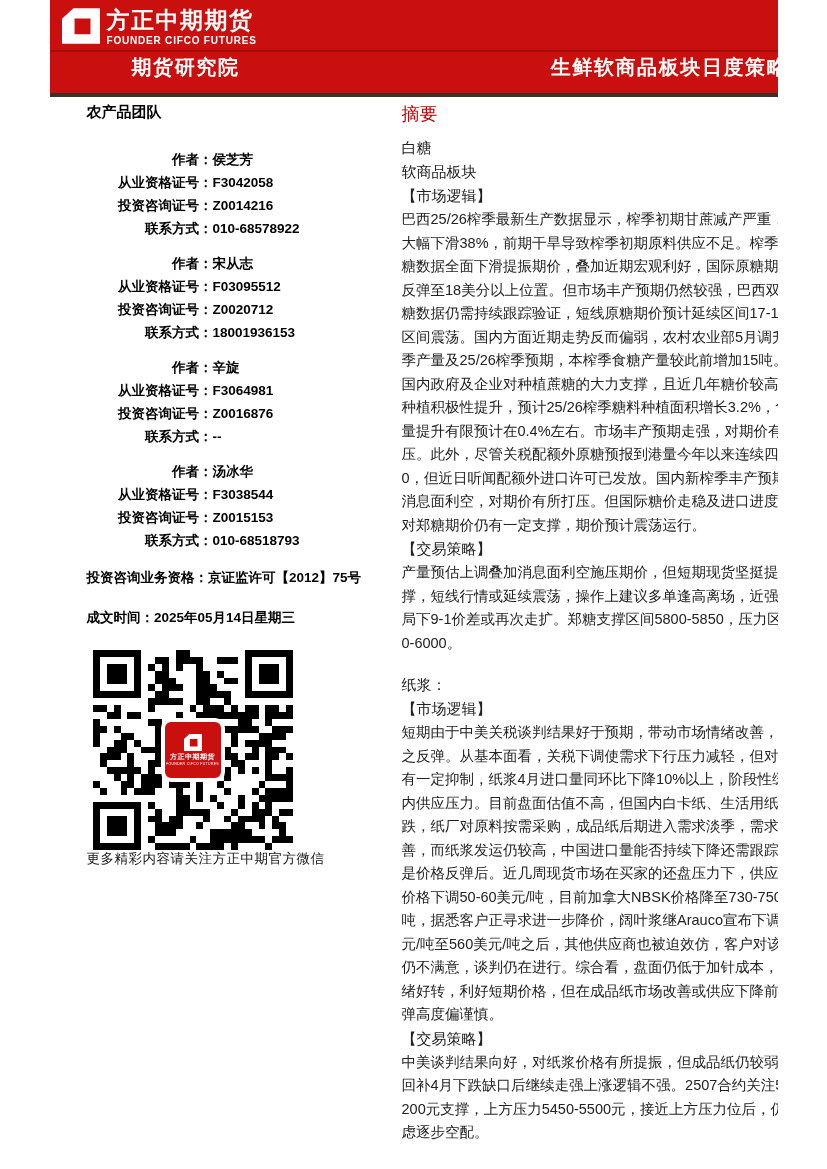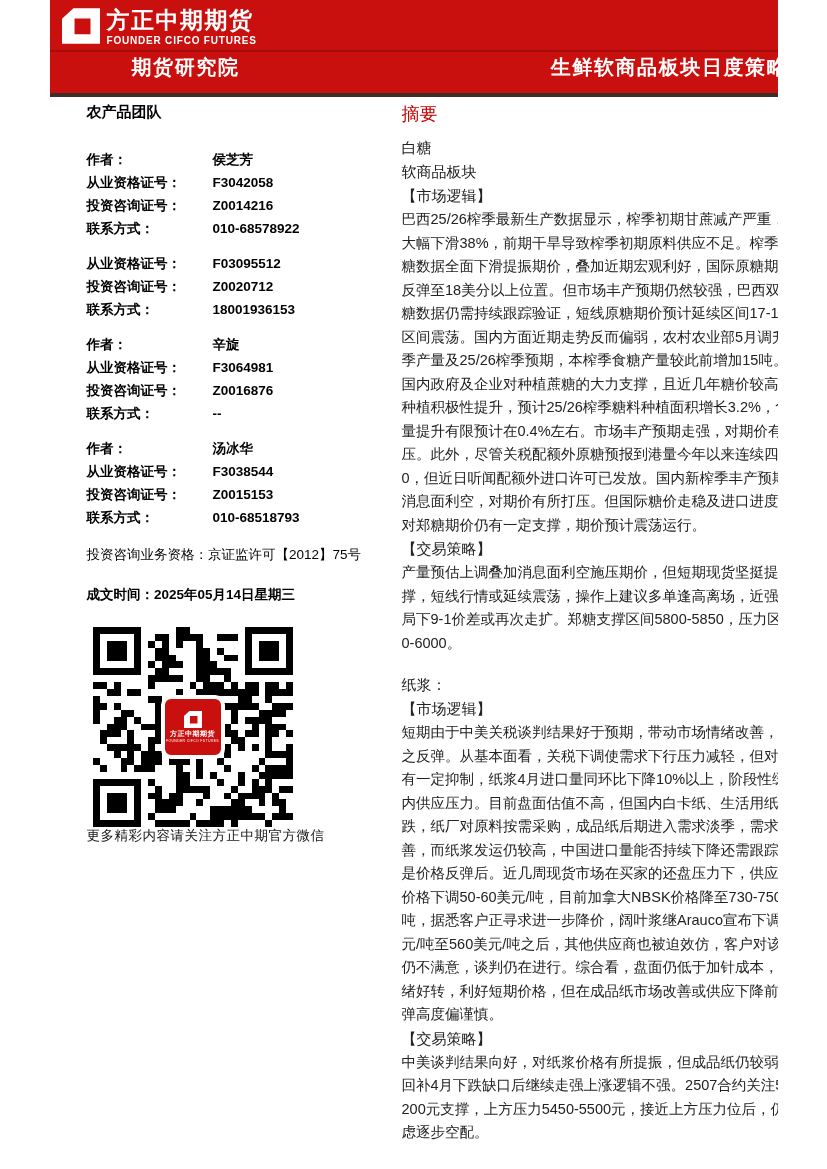--- a/index.html
+++ b/index.html
@@ -15,22 +15,22 @@
   .logo-icon svg{display:block;width:38px;height:36px;}
   .logo-cn{color:#fff;font-size:23px;font-weight:bold;letter-spacing:1.5px;line-height:1.05;white-space:nowrap;}
   .logo-en{color:#fff;font-size:10px;font-weight:bold;letter-spacing:.8px;margin-top:3px;white-space:nowrap;}
   .division{position:absolute;left:82px;top:54px;color:#fff;font-size:20px;font-weight:bold;letter-spacing:1.6px;white-space:nowrap;}
   .report-title{position:absolute;right:45px;top:54px;color:#fff;font-size:20px;font-weight:bold;letter-spacing:1.6px;white-space:nowrap;}
   
   .left-col{position:absolute;left:37px;top:103px;width:322px;color:#000;}
   .team-title{font-size:15px;font-weight:bold;margin-bottom:26px;}
   .author-block{margin-bottom:12px;}
   .info-row{font-size:13.5px;font-weight:bold;line-height:23px;white-space:nowrap;}
-  .info-label{display:inline-block;width:126px;}
-  .qualification{font-size:13.5px;font-weight:normal;margin-top:16px;line-height:20px;}
+  .info-label{display:inline-block;width:126px;text-align:right;}
+  .qualification{font-size:13.5px;font-weight:bold;margin-top:16px;line-height:20px;}
   .report-date{font-size:13.5px;font-weight:bold;margin-top:20px;line-height:20px;}
   .qr-wrap{position:relative;margin:22px 0 0 6px;width:200px;height:200px;background:#fff;}
   .qr-wrap svg{display:block;width:200px;height:200px;}
   .qr-logo{
     position:absolute;left:68px;top:68px;width:64px;height:64px;background:#c9100f;
     border:4px solid #fff;border-radius:10px;box-sizing:border-box;
     display:flex;flex-direction:column;align-items:center;justify-content:center;
   }
   .qr-logo svg{width:18px;height:17px;margin-bottom:2px;}
   .qr-logo-cn{color:#fff;font-size:7px;font-weight:bold;letter-spacing:.5px;line-height:1.2;}
@@ -72,20 +72,21 @@
     <div class="team-title">农产品团队</div>
 
     <div class="author-block">
       <div class="info-row"><span class="info-label">作者：</span><span>侯芝芳</span></div>
       <div class="info-row"><span class="info-label">从业资格证号：</span><span>F3042058</span></div>
       <div class="info-row"><span class="info-label">投资咨询证号：</span><span>Z0014216</span></div>
       <div class="info-row"><span class="info-label">联系方式：</span><span>010-68578922</span></div>
     </div>
 
     <div class="author-block">
+      <div class="info-row"><span class="info-label">作者：</span><span>宋从志</span></div>
       <div class="info-row"><span class="info-label">从业资格证号：</span><span>F03095512</span></div>
       <div class="info-row"><span class="info-label">投资咨询证号：</span><span>Z0020712</span></div>
       <div class="info-row"><span class="info-label">联系方式：</span><span>18001936153</span></div>
     </div>
 
     <div class="author-block">
       <div class="info-row"><span class="info-label">作者：</span><span>辛旋</span></div>
       <div class="info-row"><span class="info-label">从业资格证号：</span><span>F3064981</span></div>
       <div class="info-row"><span class="info-label">投资咨询证号：</span><span>Z0016876</span></div>
       <div class="info-row"><span class="info-label">联系方式：</span><span>--</span></div>

